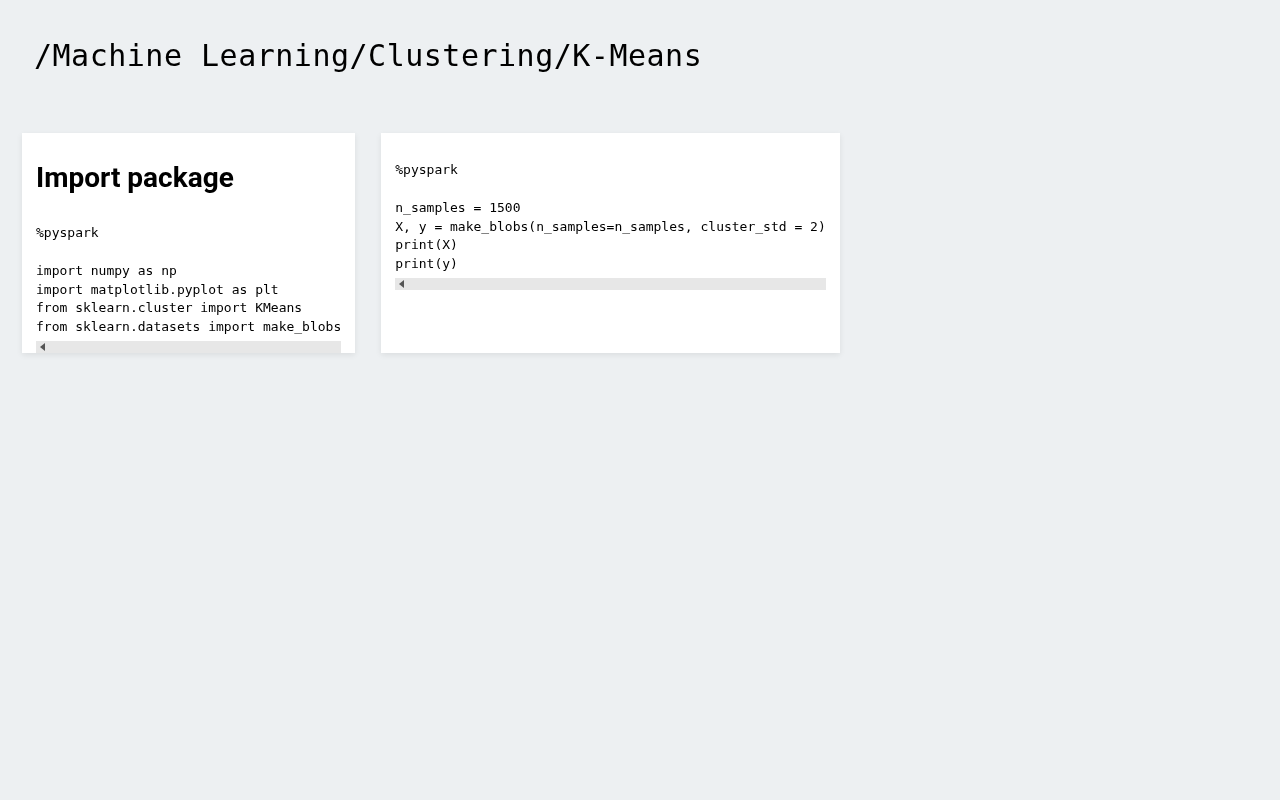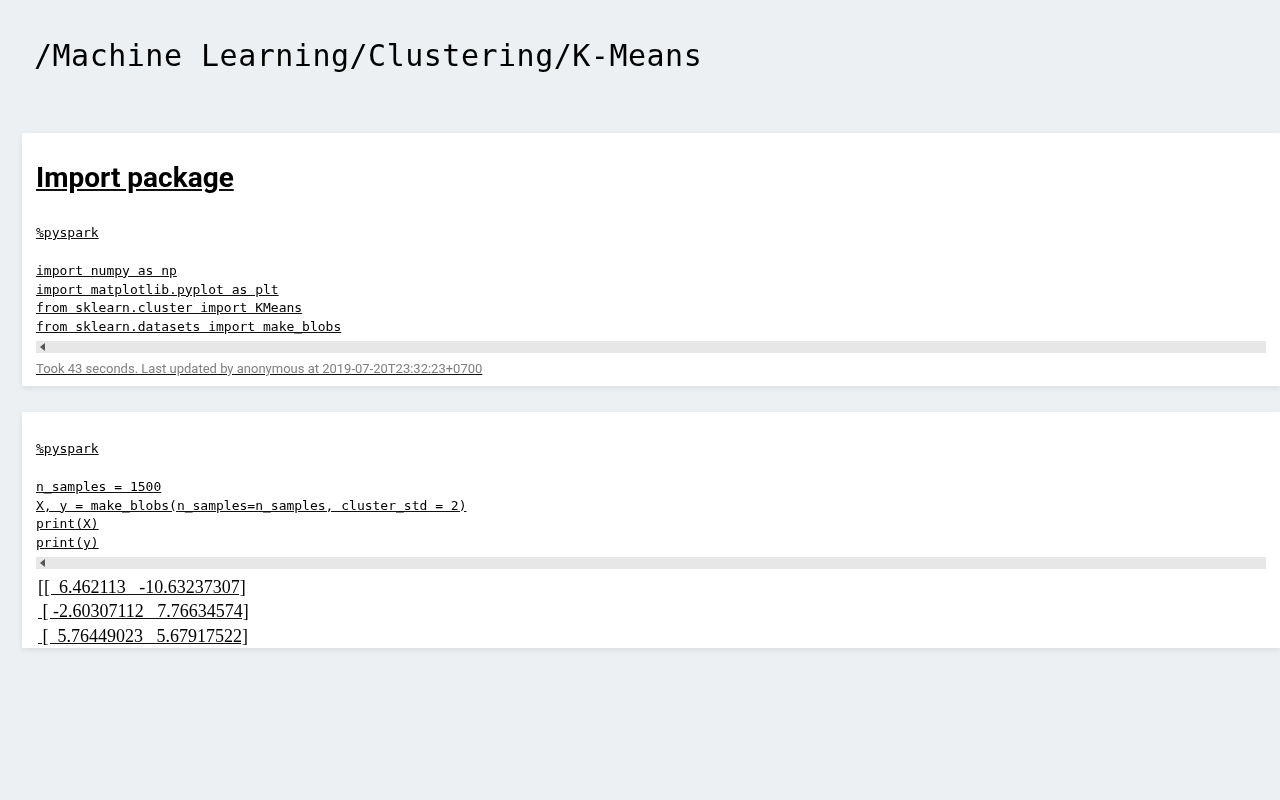--- a/index.html
+++ b/index.html
@@ -12,23 +12,22 @@
       font-family:"Consolas","Menlo","DejaVu Sans Mono",monospace;
       font-size:30px;
       font-weight:400;
       padding:38px 16px 0 34px;
       color:#000;
       letter-spacing:0.5px;
     }
     .content {
       margin:60px 0 16px 22px;
       display:flex;
-      flex-direction:column;
+      flex-direction:row;
       gap:26px;
-      text-decoration:underline;
     }
     .cell {
       background:#ffffff;
       box-shadow:0 2px 6px rgba(0,0,0,0.08);
       padding:28px 14px 0 14px;
       position:relative;
     }
     .cell h2 {
       font-size:28px;
       font-weight:700;
@@ -83,31 +82,27 @@
     <h2>Import package</h2>
     <div class="code-block">%pyspark
 
 import numpy as np
 import matplotlib.pyplot as plt
 from sklearn.cluster import KMeans
 from sklearn.datasets import make_blobs</div>
     <div class="scroll-track">
       <span class="scroll-caret"></span>
     </div>
-    <div class="cell-status">Took 43 seconds. Last updated by anonymous at 2019-07-20T23:32:23+0700</div>
   </div>
 
   <div class="cell">
     <div class="code-block">%pyspark
 
 n_samples = 1500
 X, y = make_blobs(n_samples=n_samples, cluster_std = 2)
 print(X)
 print(y)</div>
     <div class="scroll-track">
       <span class="scroll-caret"></span>
     </div>
-    <div class="output-block">[[  6.462113   -10.63237307]
- [ -2.60307112   7.76634574]
- [  5.76449023   5.67917522]</div>
   </div>
 
 </div>
 
 </body></html>

